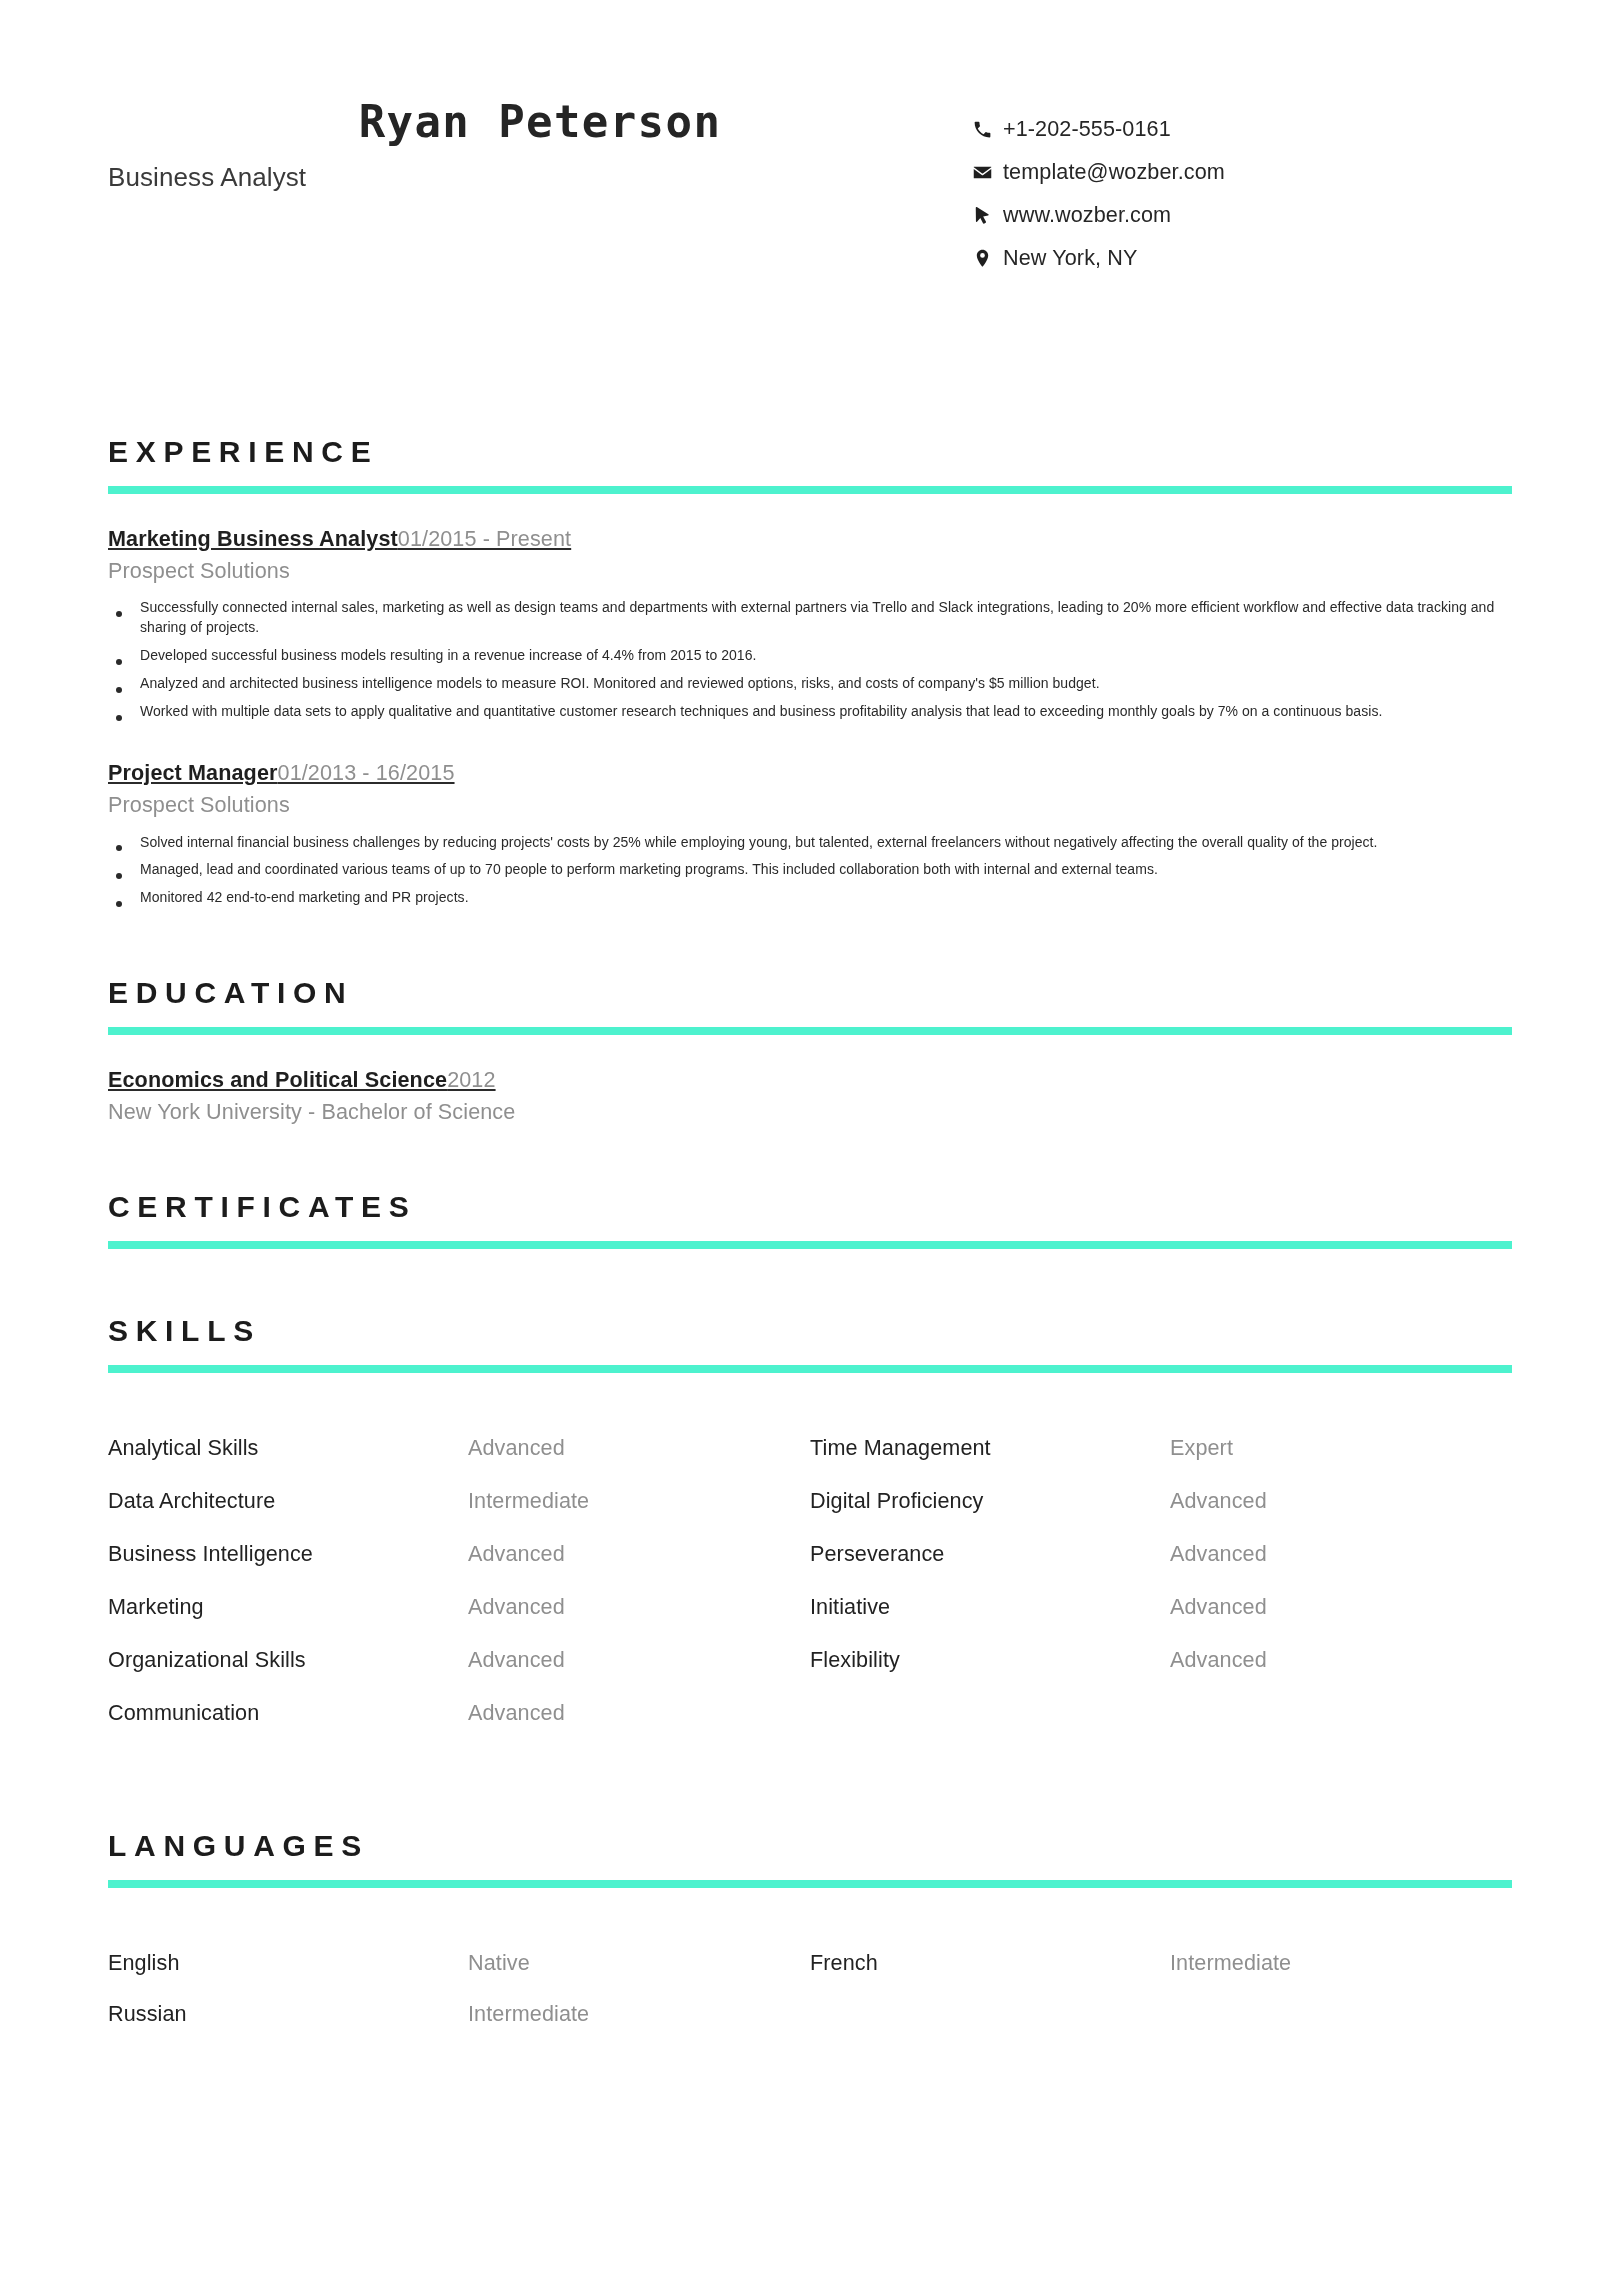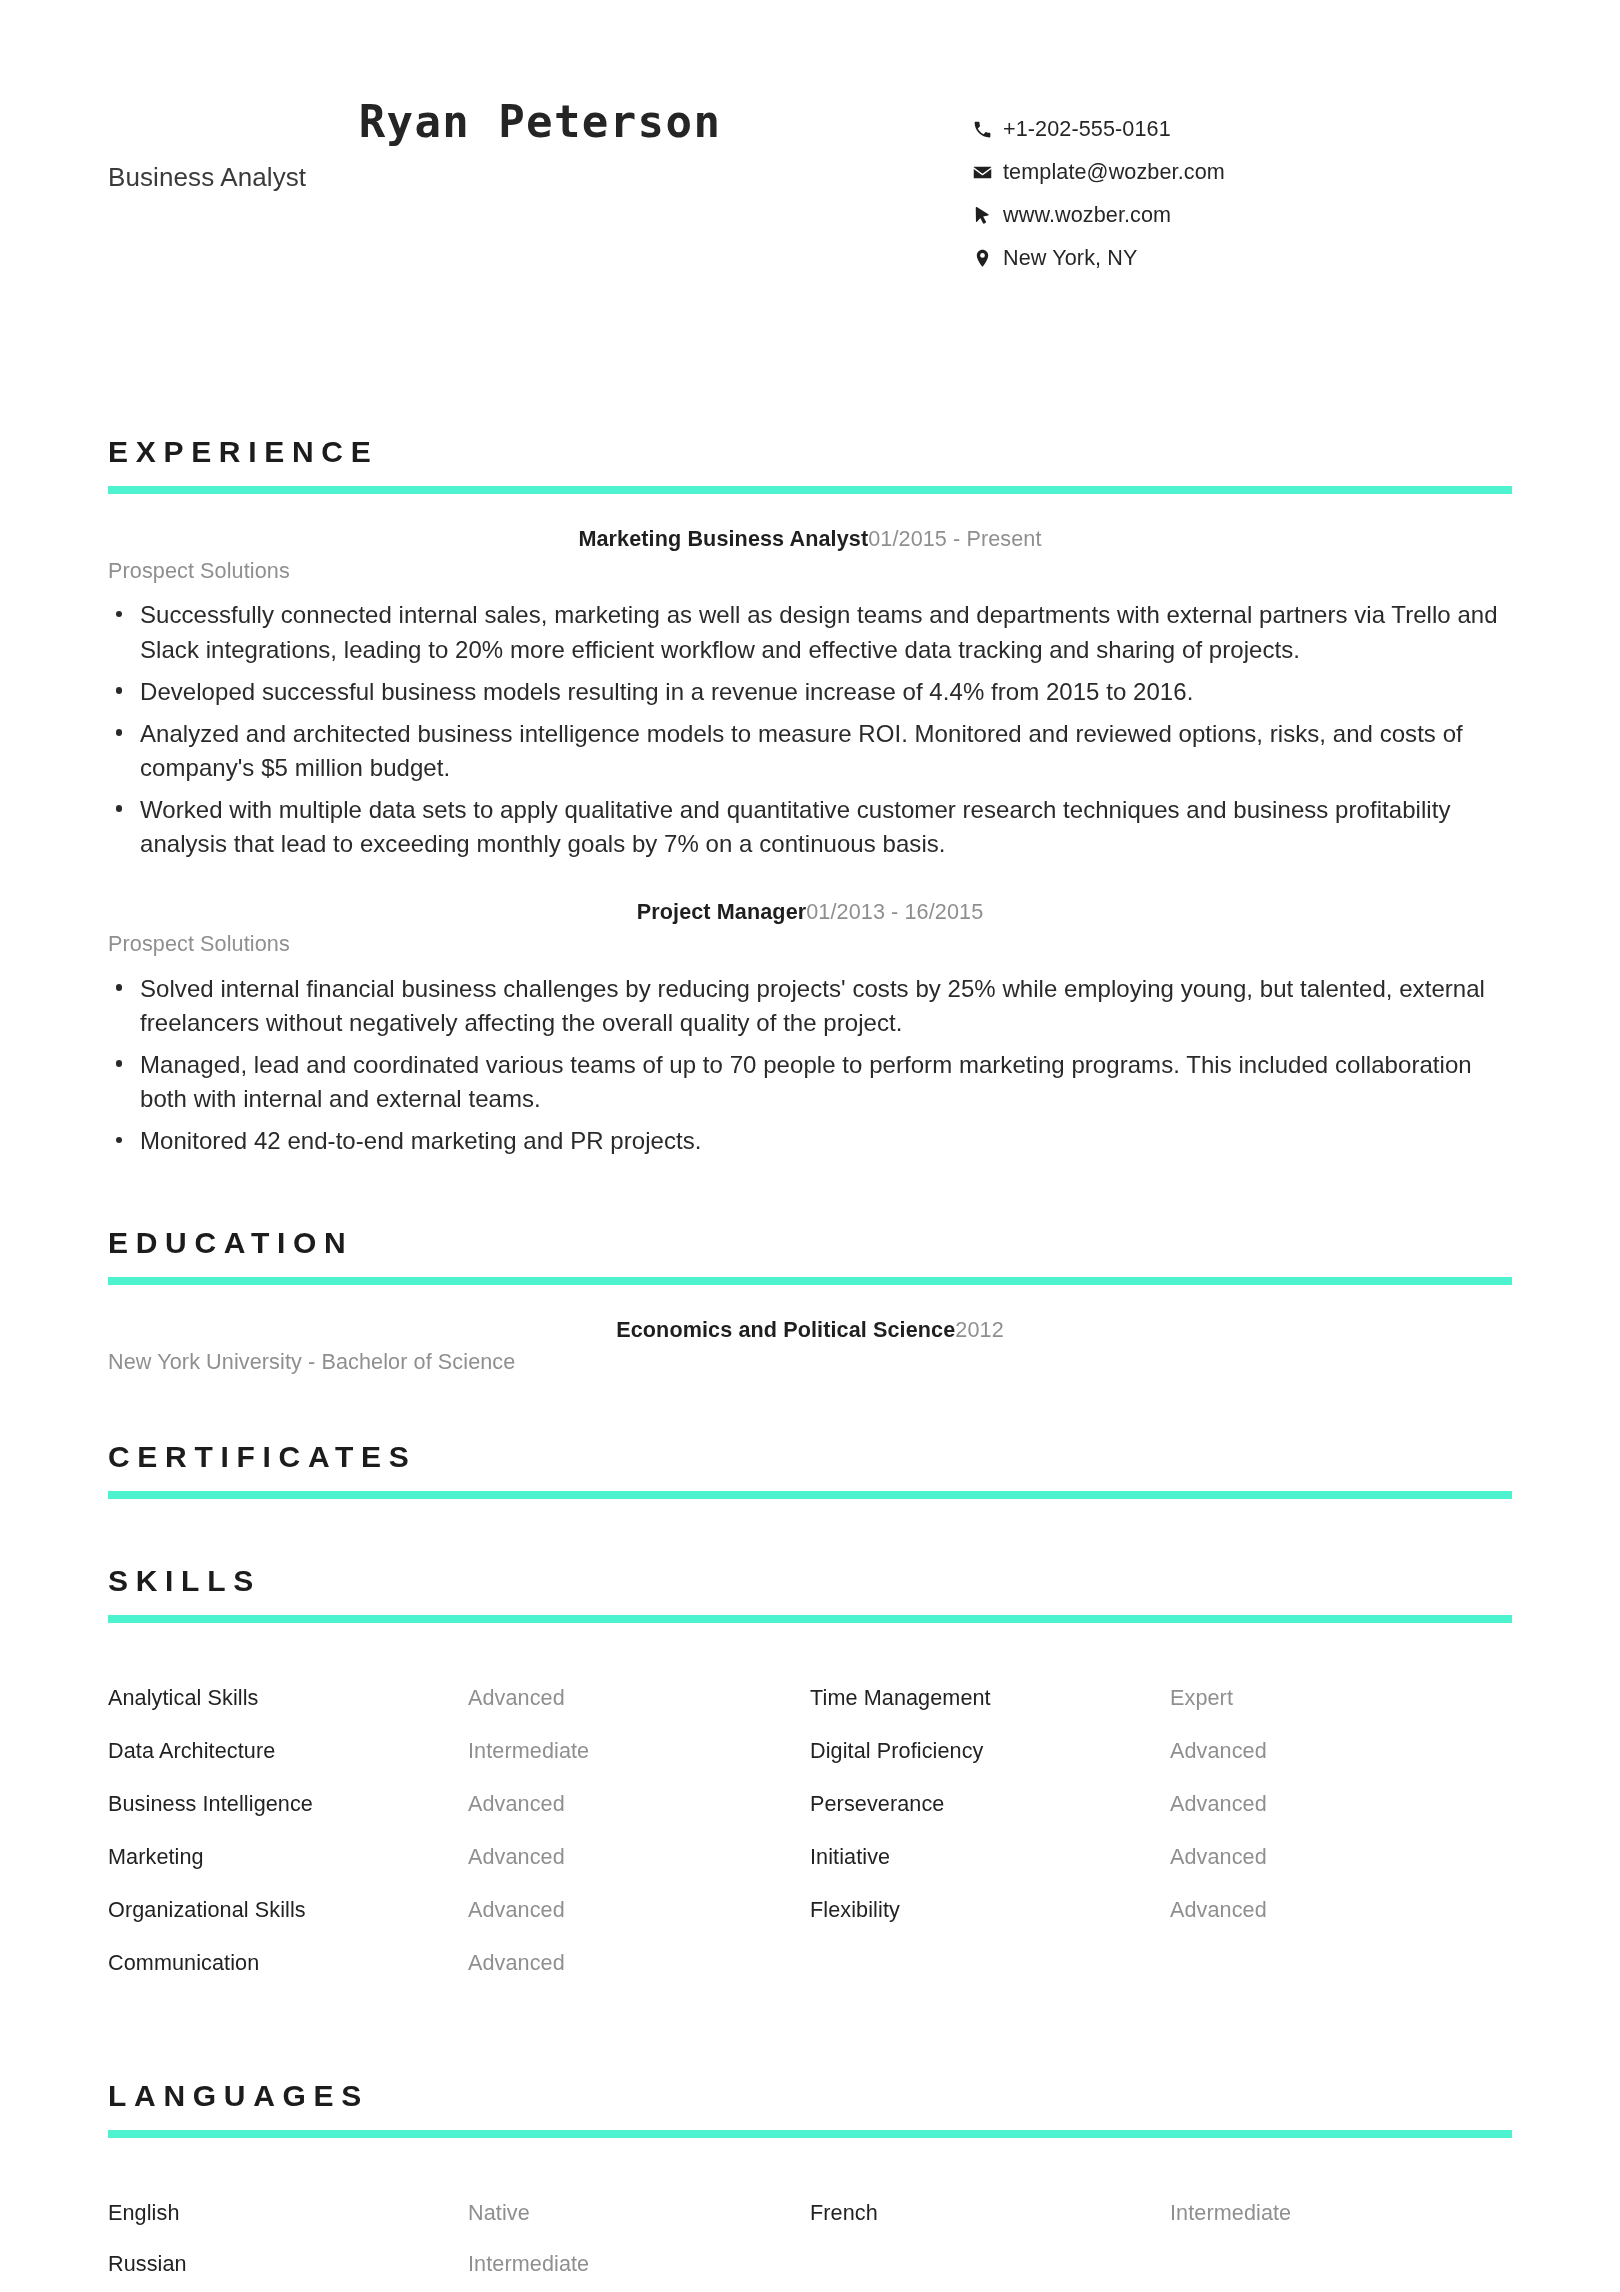--- a/index.html
+++ b/index.html
@@ -109,21 +109,22 @@
 
   .section-body { padding-top: 32px; }
 
   
   .entry { margin-bottom: 0; }
   .entry + .entry { margin-top: 38px; }
 
   .entry-head {
     display: flex;
     align-items: baseline;
-    justify-content: center;
+    justify-content: flex-start;
+    text-decoration: underline;
   }
 
   .entry-title {
     font-size: 21.6px;
     font-weight: bold;
     color: #1f1f1f;
     letter-spacing: 0.1px;
   }
 
   .entry-date {
@@ -142,21 +143,21 @@
   }
 
   .bullets {
     list-style: none;
     margin-top: 14.4px;
   }
 
   .bullets li {
     position: relative;
     padding-left: 32px;
-    font-size: 24px;
+    font-size: 14px;
     line-height: 1.42;
     color: #2a2a2a;
     margin-top: 8px;
     letter-spacing: 0.05px;
   }
 
   .bullets li:first-child { margin-top: 0; }
 
   .bullets li::before {
     content: "";

